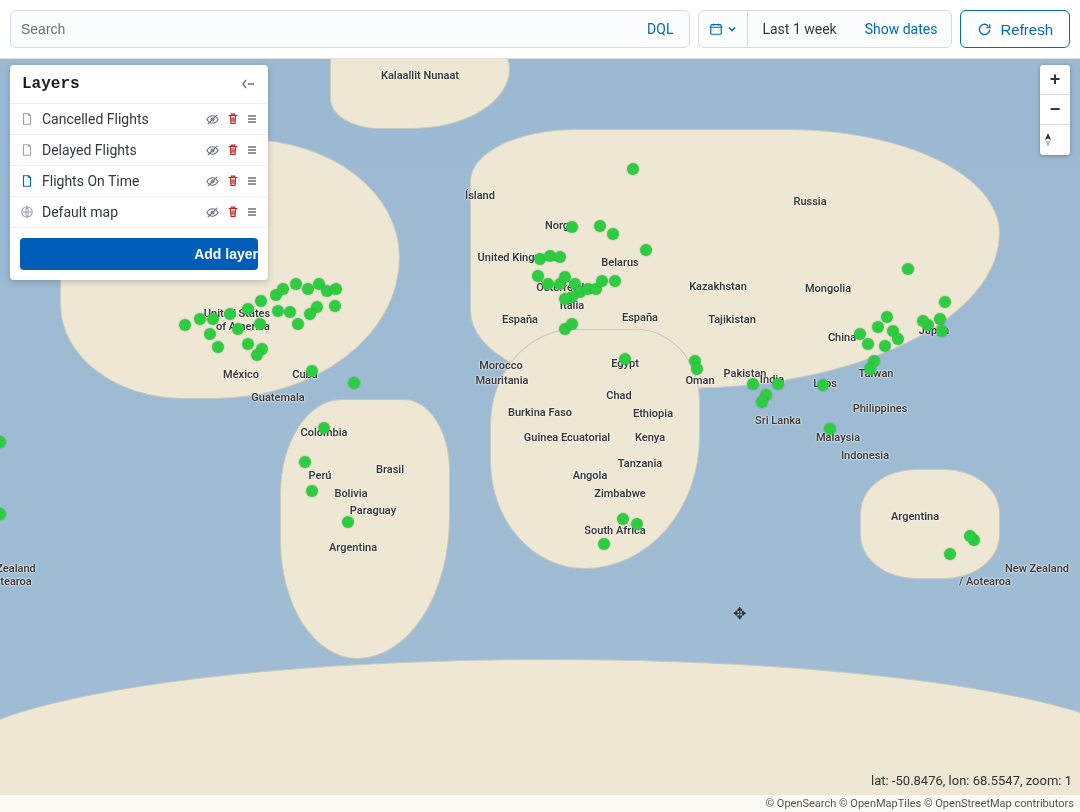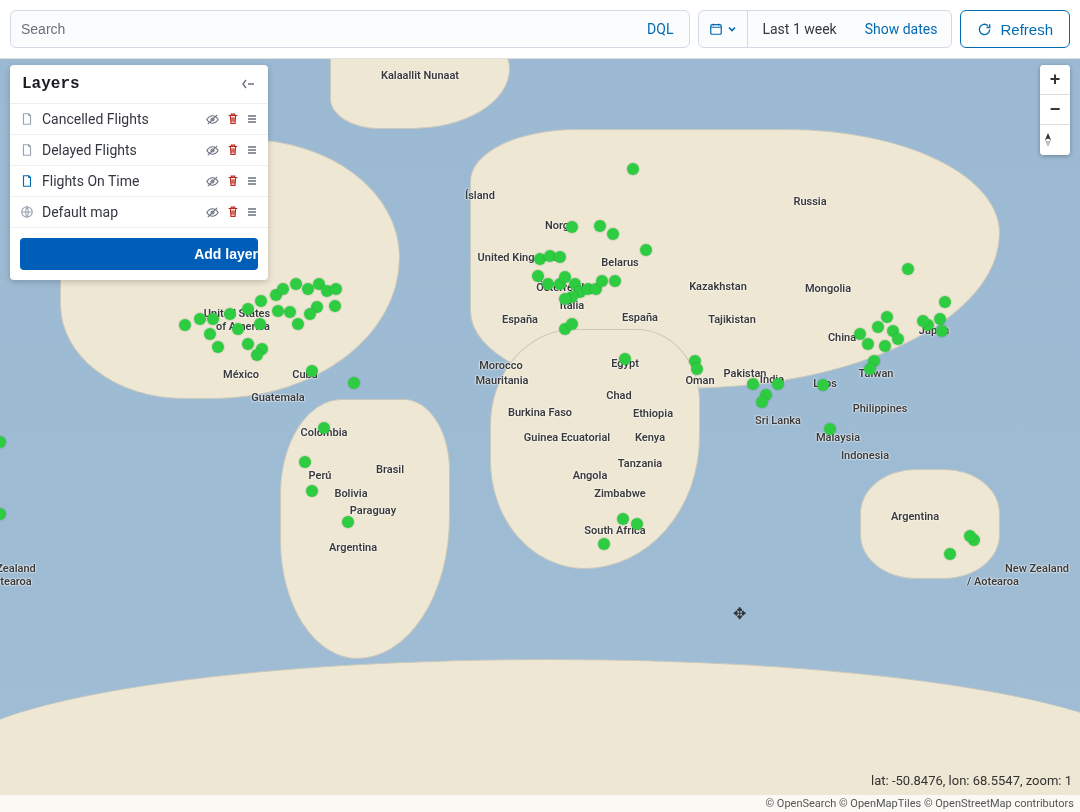--- a/index.html
+++ b/index.html
@@ -135,21 +135,21 @@
       <span class="clabel" style="left: 810px; top: 136px; transform: translate(-50%, 0px);">Russia</span>
       <span class="clabel" style="left: 828px; top: 223px; transform: translate(-50%, 0px);">Mongolia</span>
       <span class="clabel" style="left: 842px; top: 272px; transform: translate(-50%, 0px);">China</span>
       <span class="clabel" style="left: 825px; top: 318px; transform: translate(-50%, 0px);">Laos</span>
       <span class="clabel" style="left: 876px; top: 308px; transform: translate(-50%, 0px);">Taiwan</span>
       <span class="clabel" style="left: 880px; top: 343px; transform: translate(-50%, 0px);">Philippines</span>
       <span class="clabel" style="left: 838px; top: 372px; transform: translate(-50%, 0px);">Malaysia</span>
       <span class="clabel" style="left: 865px; top: 390px; transform: translate(-50%, 0px);">Indonesia</span>
       <span class="clabel" style="left: 915px; top: 451px; transform: translate(-50%, 0px);">Argentina</span>
       <span class="clabel" style="left: 1037px; top: 503px; transform: translate(-50%, 0px);">New Zealand</span>
-      <span class="clabel" style="left: 985px; top: 516px; transform: translate(-50%, 0px); margin-left: 8px;">/ Aotearoa</span>
+      <span class="clabel" style="left: 985px; top: 516px; transform: translate(-50%, 0px);">/ Aotearoa</span>
       <span class="clabel" style="left: 237px; top: 248px; transform: translate(-50%, 0px);">United States</span>
       <span class="clabel" style="left: 243px; top: 261px; transform: translate(-50%, 0px);">of America</span>
       <span class="clabel" style="left: 241px; top: 309px; transform: translate(-50%, 0px);">México</span>
       <span class="clabel" style="left: 305px; top: 309px; transform: translate(-50%, 0px);">Cuba</span>
       <span class="clabel" style="left: 278px; top: 332px; transform: translate(-50%, 0px);">Guatemala</span>
       <span class="clabel" style="left: 324px; top: 367px; transform: translate(-50%, 0px);">Colombia</span>
       <span class="clabel" style="left: 320px; top: 410px; transform: translate(-50%, 0px);">Perú</span>
       <span class="clabel" style="left: 390px; top: 404px; transform: translate(-50%, 0px);">Brasil</span>
       <span class="clabel" style="left: 351px; top: 428px; transform: translate(-50%, 0px);">Bolivia</span>
       <span class="clabel" style="left: 373px; top: 445px; transform: translate(-50%, 0px);">Paraguay</span>

